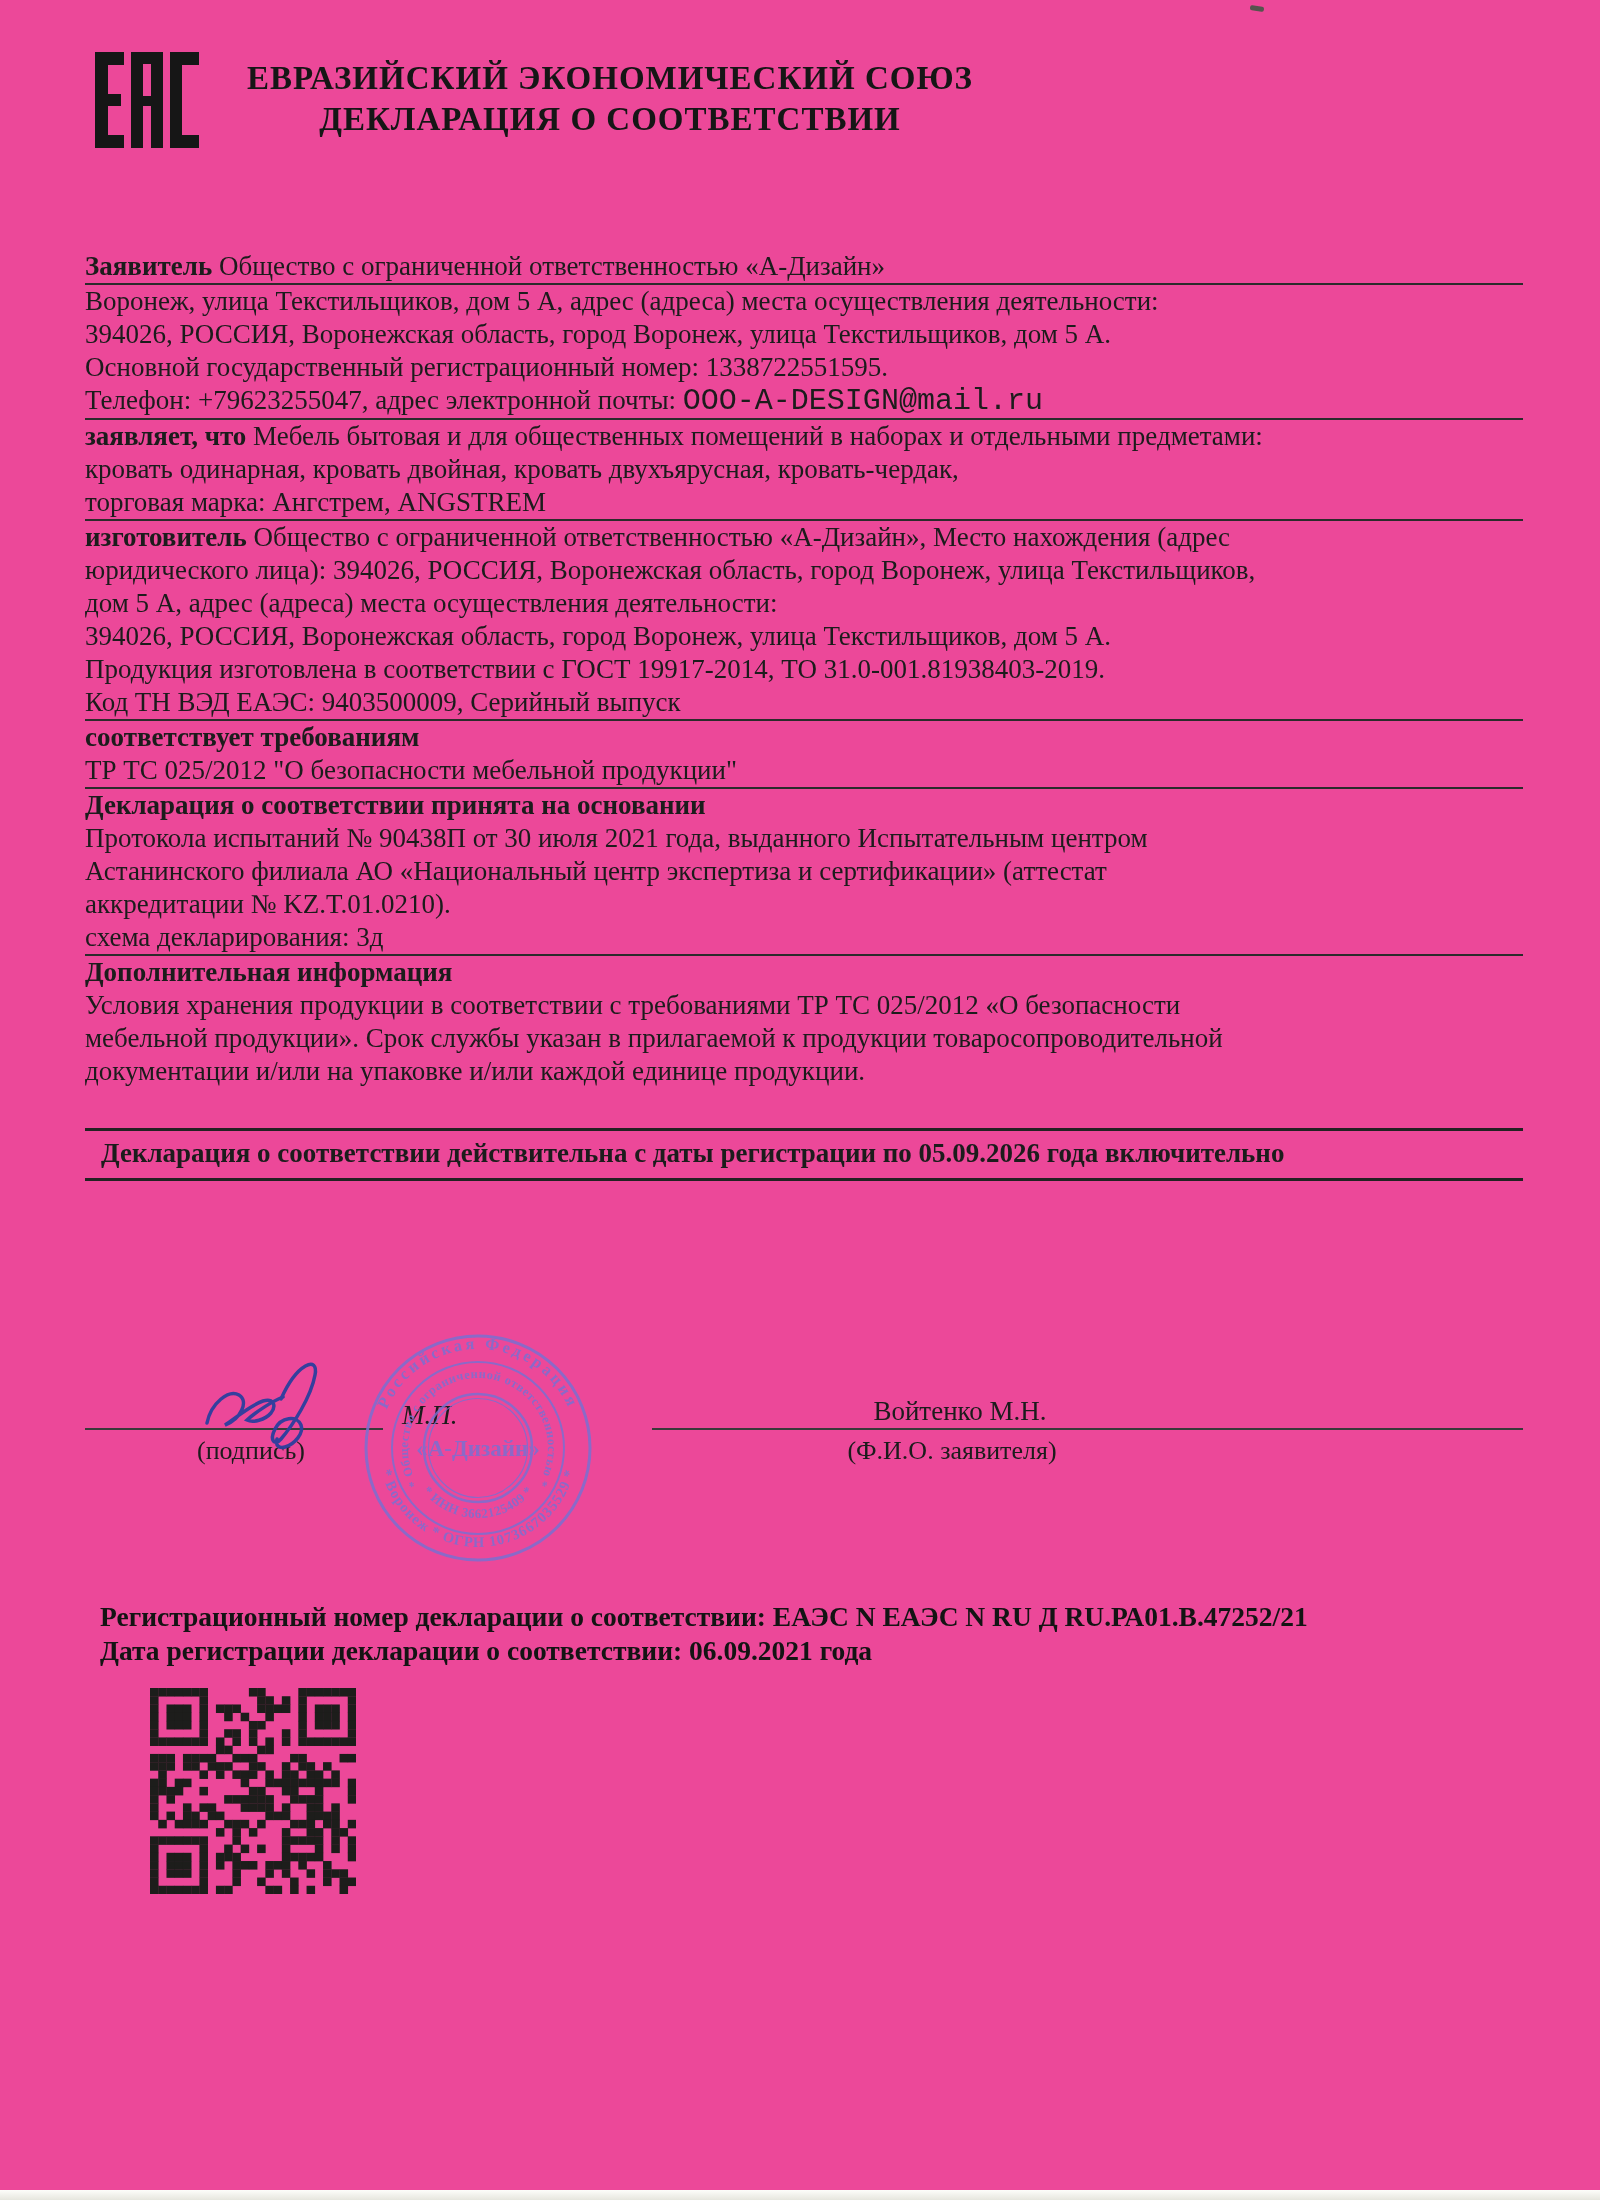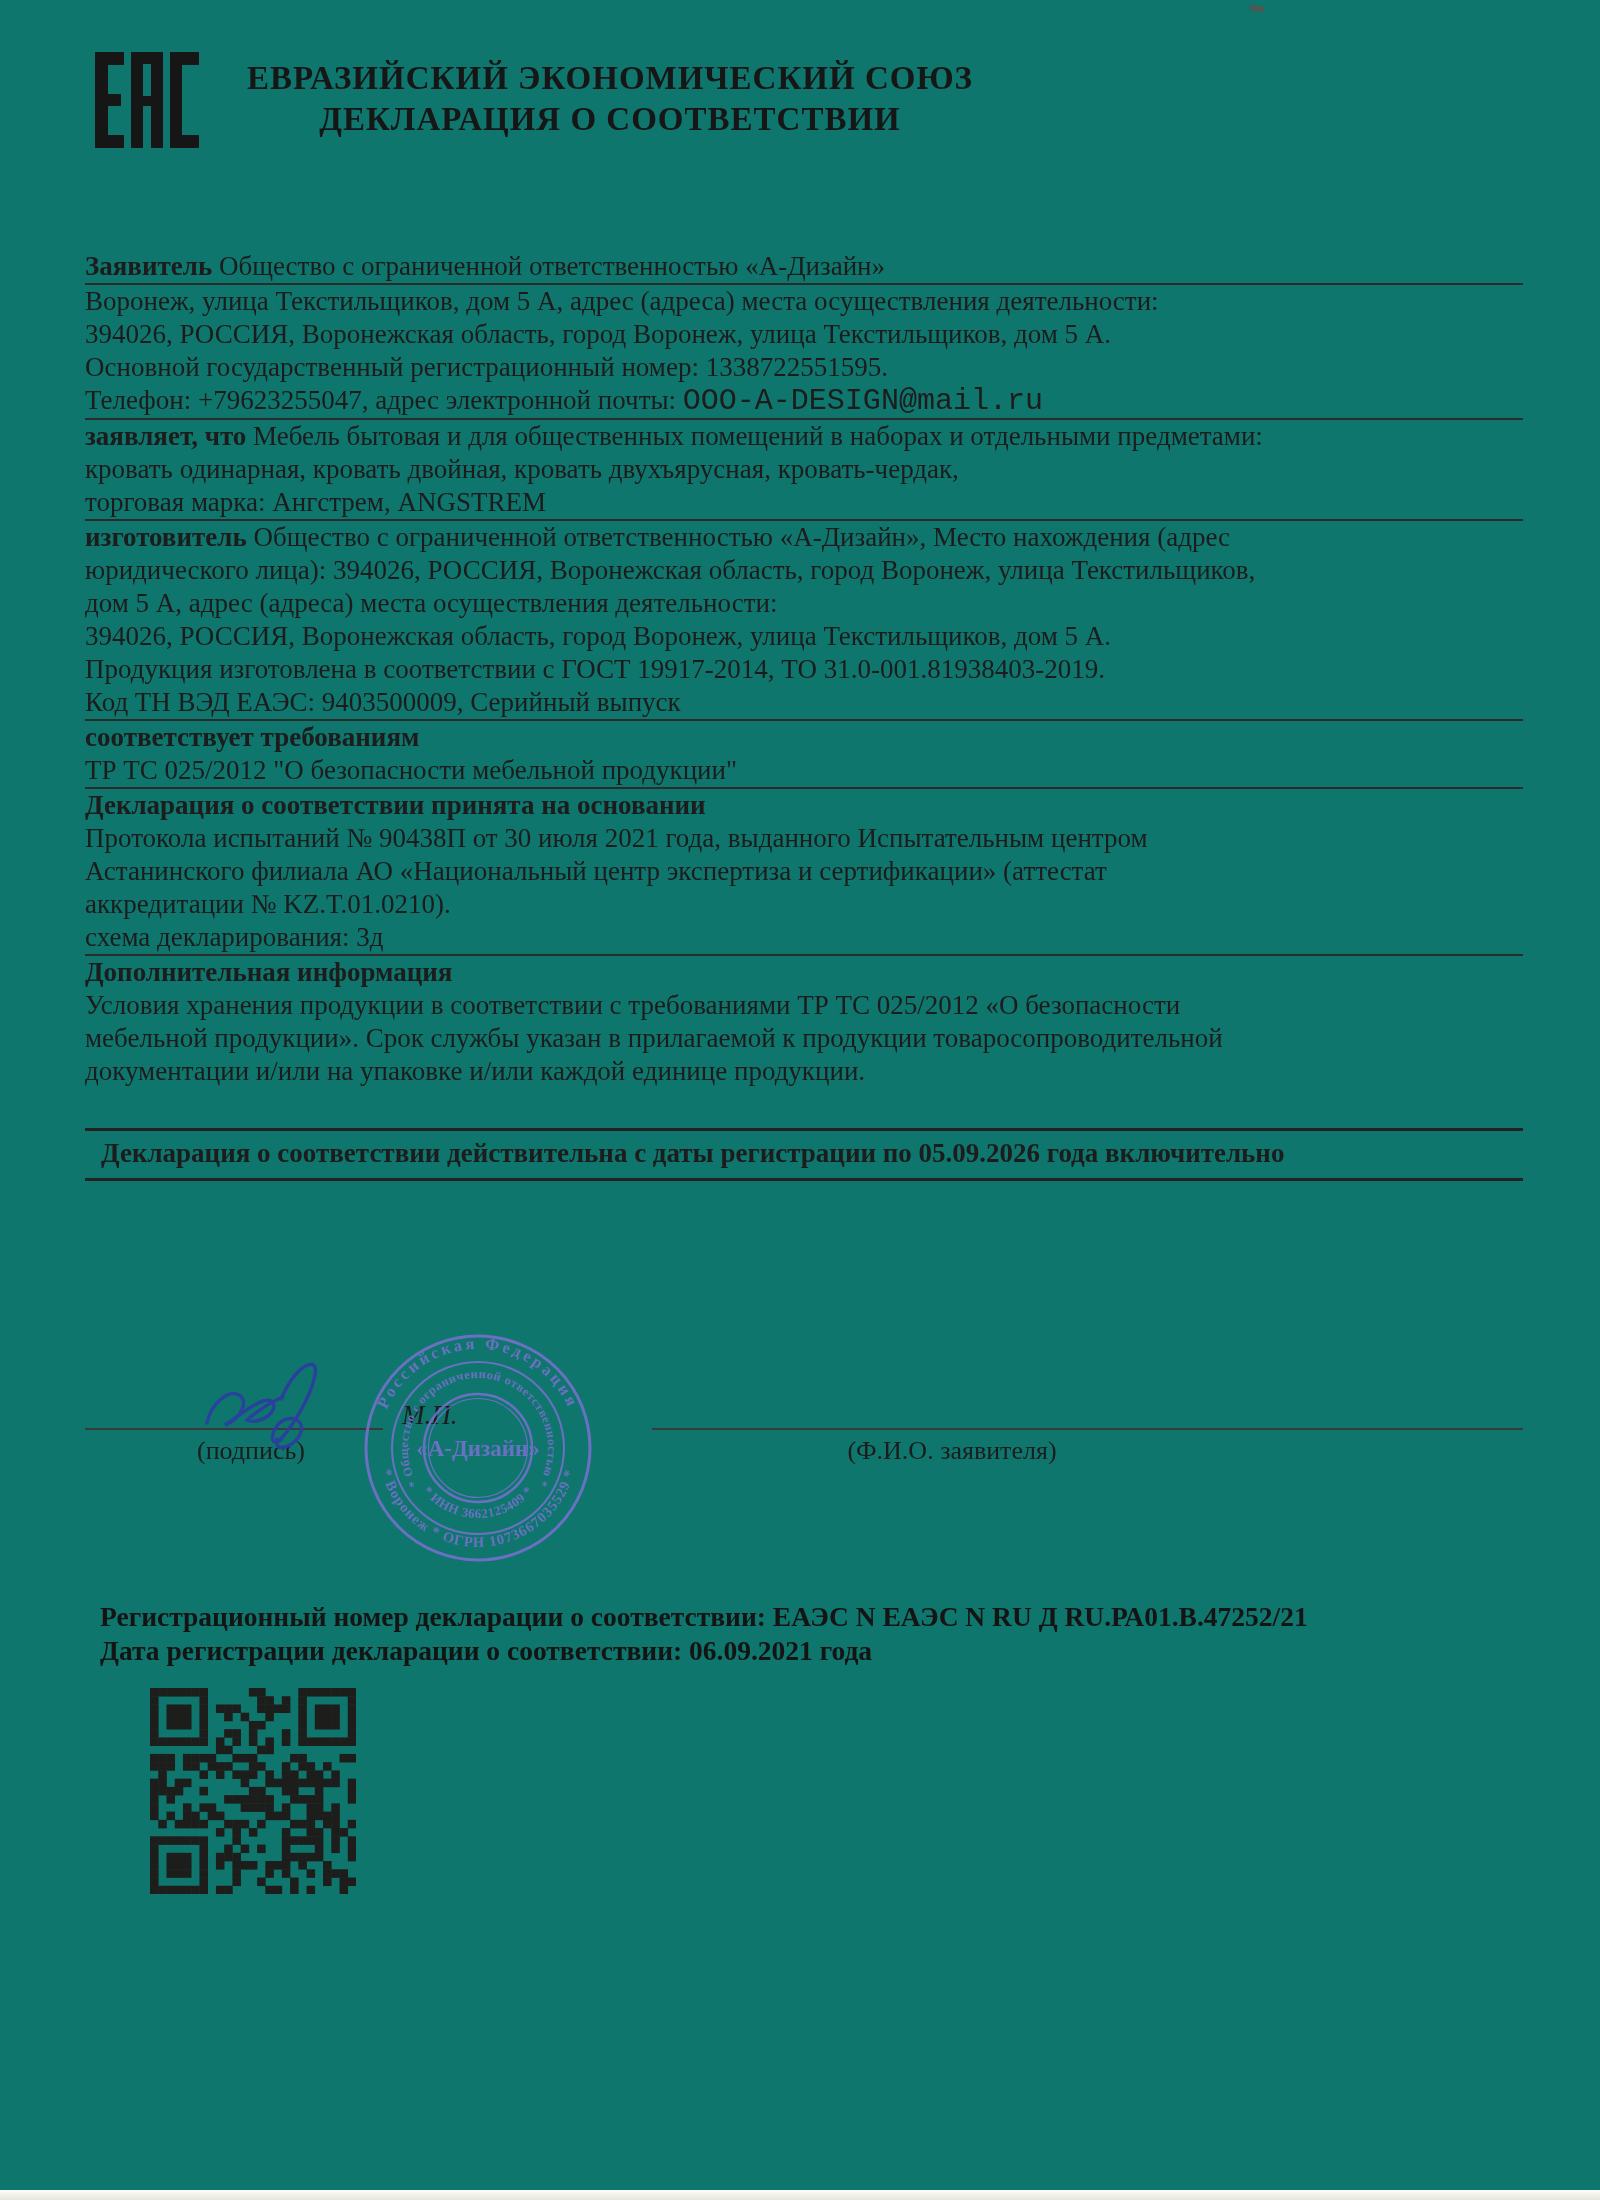--- a/index.html
+++ b/index.html
@@ -1,18 +1,18 @@
 <!DOCTYPE html>
 <html><head>
 <meta charset="utf-8">
 <style>
   html,body{margin:0;padding:0;background:#ffffff;}
   .page{
     position:relative;width:1600px;height:2200px;margin:0 auto;
-    background:#0f766e;overflow:hidden;
+    background:#ec4899;overflow:hidden;
     font-family:"Liberation Serif", serif;color:#1c1c1c;
   }
   
   .eac-logo{position:absolute;left:95px;top:52px;width:104px;height:96px;}
   .eac-logo svg{display:block;}
   
   .title{
     position:absolute;left:150px;top:58px;width:920px;text-align:center;
     font-weight:bold;font-size:33px;line-height:41px;letter-spacing:1px;color:#161616;
   }
@@ -154,20 +154,21 @@
     </g>
     <g fill="#7b6fd1">
       <text font-size="16.5" letter-spacing="3" text-anchor="middle"><textPath href="#arc-out-top" startOffset="50%">Российская Федерация</textPath></text>
       <text font-size="14.5" letter-spacing="1" text-anchor="middle"><textPath href="#arc-out-bot" startOffset="50%">* Воронеж * ОГРН 1073667035529 *</textPath></text>
       <text font-size="12.5" letter-spacing="0.5" text-anchor="middle"><textPath href="#arc-mid-top" startOffset="50%">* Общество с ограниченной ответственностью *</textPath></text>
       <text font-size="13" letter-spacing="0.5" text-anchor="middle"><textPath href="#arc-mid-bot" startOffset="50%">* ИНН 3662125409 *</textPath></text>
       <text x="118" y="126" font-size="23" text-anchor="middle">«А-Дизайн»</text>
     </g>
   </svg>
 
+  <div class="signer-name">Войтенко М.Н.</div>
   <div class="sigline" style="left:652px;top:1428px;width:871px;"></div>
   <div class="sig-caption" style="left:652px;top:1436px;width:600px;">(Ф.И.О. заявителя)</div>
 
   <div class="reg">
     <div>Регистрационный номер декларации о соответствии: ЕАЭС N ЕАЭС N RU Д RU.РА01.В.47252/21</div>
     <div>Дата регистрации декларации о соответствии: 06.09.2021 года</div>
   </div>
 
   <div class="qr"><svg width="206" height="206" viewBox="0 0 206 206" fill="#1d1d1b">
         <rect x="0.00" y="0.00" width="8.54" height="8.54"></rect>

